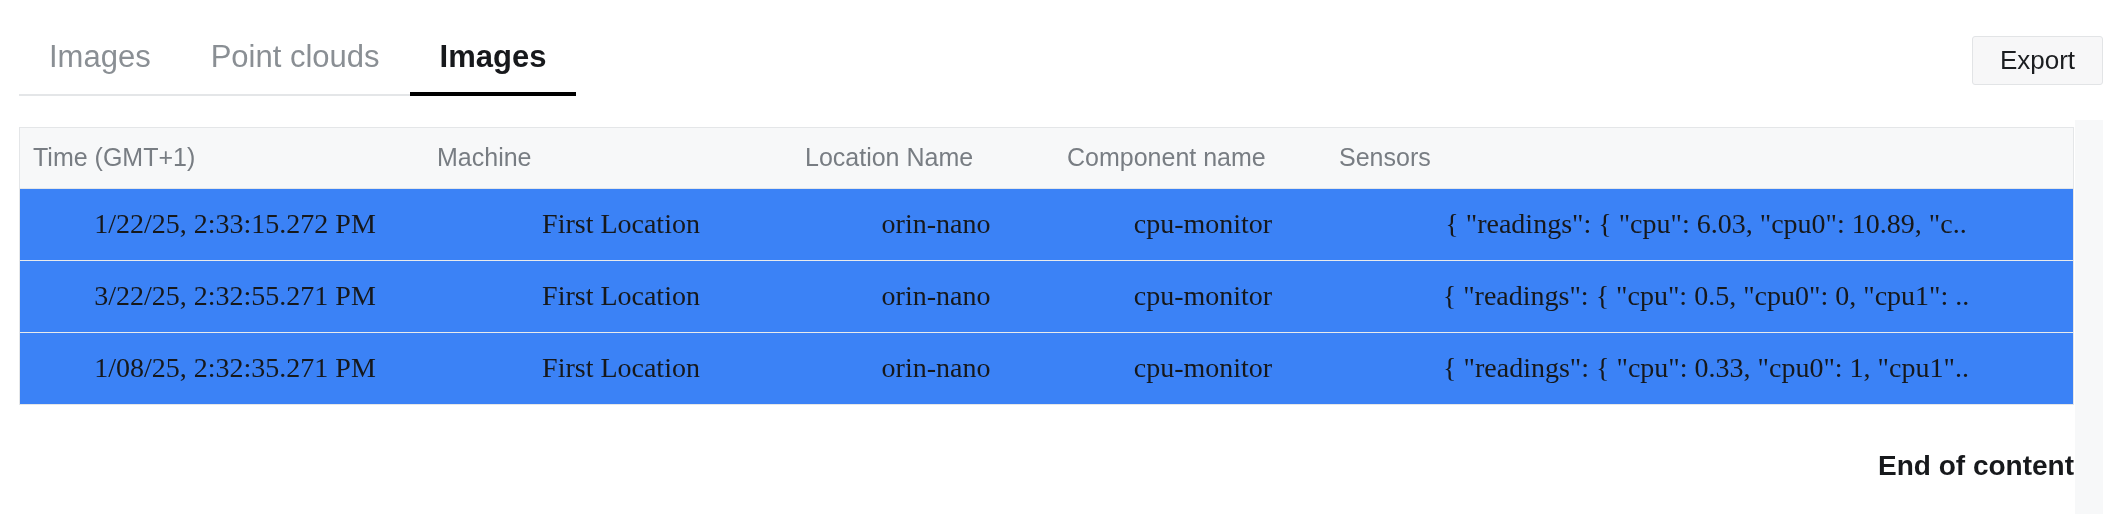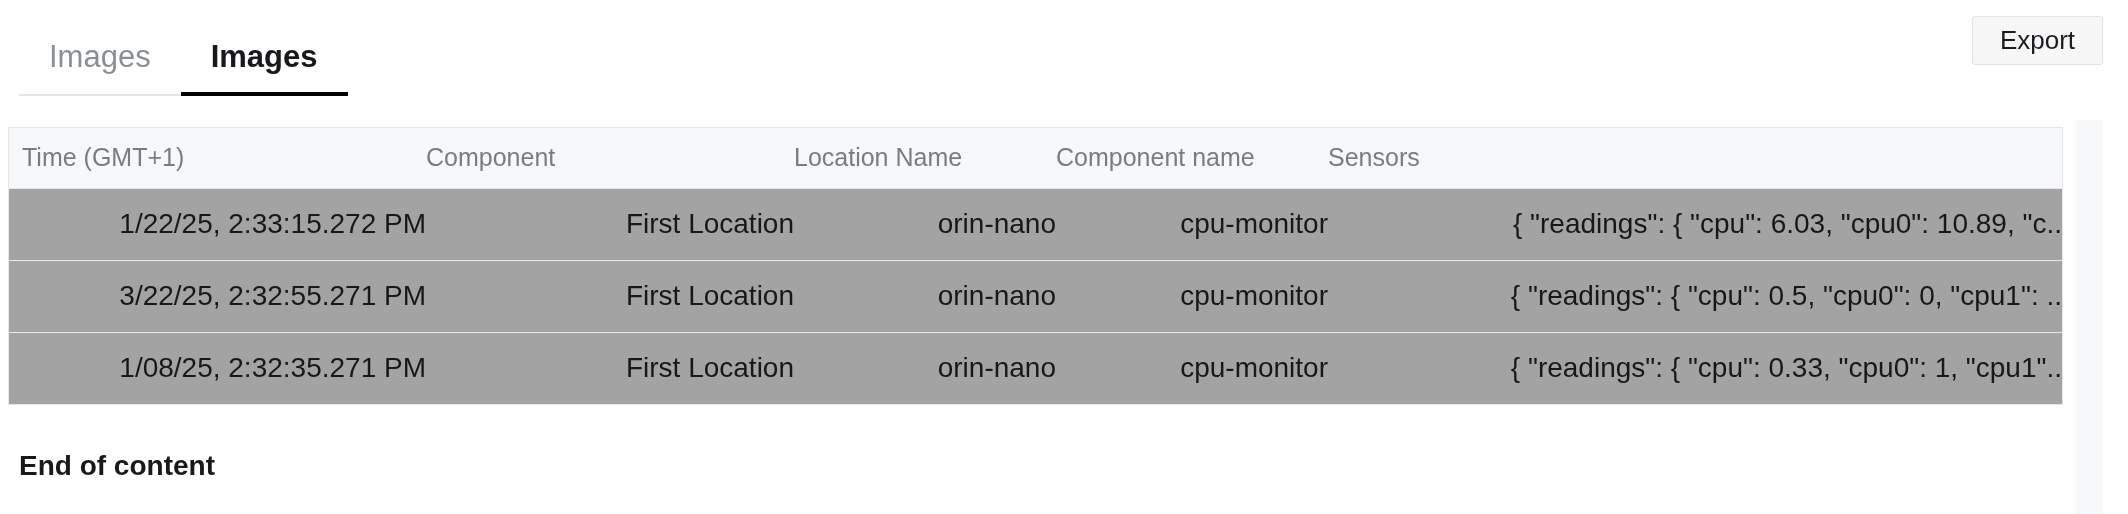--- a/index.html
+++ b/index.html
@@ -62,47 +62,47 @@
     right: 0;
     bottom: -2px;
     height: 4px;
     background: #000000;
   }
 
   
   .export-btn {
     position: absolute;
     right: 25px;
-    top: 16px;
+    top: 36px;
     min-width: 131px;
     height: 49px;
     display: flex;
     align-items: center;
     justify-content: center;
     background: #f7f7f8;
     border: 1px solid #e2e4e6;
     border-radius: 3px;
     font-size: 26px;
     color: #1b1d20;
     cursor: pointer;
     padding: 0 20px;
     box-sizing: border-box;
     font-family: "Liberation Sans", sans-serif;
   }
 
   
   .table-wrap {
     position: absolute;
-    left: 8px;
+    left: 19px;
     top: 127px;
     width: 2055px;
     border: 1px solid #e4e6e8;
     border-top: 1px solid #e4e6e8;
     box-sizing: border-box;
-    background: #a3a3a3;
+    background: #3b82f6;
     overflow: hidden;
   }
   table.sensors {
     width: 100%;
     border-collapse: collapse;
     table-layout: fixed;
   }
   table.sensors thead th {
     background: #f7f8f9;
     color: #787d83;
@@ -110,26 +110,27 @@
     font-weight: normal;
     text-align: left;
     padding: 15px 0 16px 0;
     border-bottom: 1px solid #e4e6e8;
     white-space: nowrap;
     overflow: hidden;
   }
   table.sensors tbody td {
     font-size: 28px;
     color: #16181b;
-    text-align: right;
+    text-align: center;
     padding: 19px 0 20px 0;
     border-bottom: 1px solid #e8eaec;
     white-space: nowrap;
     overflow: hidden;
     text-overflow: clip;
+    font-family: Liberation Serif, serif;
   }
   table.sensors tbody tr:last-child td {
     border-bottom: none;
   }
 
   
   .col-time      { width: 404px; padding-left: 13px !important; }
   .col-location  { width: 368px; }
   .col-machine   { width: 262px; }
   .col-component { width: 272px; }
@@ -151,21 +152,21 @@
     overflow: hidden;
     white-space: nowrap;
   }
 
   
   .end-of-content {
     position: absolute;
     left: 19px;
     top: 450px;
     width: 2055px;
-    text-align: left;
+    text-align: right;
     font-size: 28px;
     font-weight: bold;
     color: #17191c;
   }
 
   
   .scrollbar-track {
     position: absolute;
     right: 25px;
     top: 120px;
@@ -184,32 +185,33 @@
   }
 </style>
 </head>
 <body>
 
 <div class="page">
 
   <div class="tabbar">
     <div class="tabs">
       <button class="tab">Images</button>
+      <button class="tab">Point clouds</button>
       <button class="tab active">Images</button>
     </div>
   </div>
 
   <button class="export-btn">Export</button>
 
   <div class="table-wrap">
     <table class="sensors">
       <thead>
         <tr>
           <th class="col-time">Time (GMT+1)</th>
-          <th class="col-location">Component</th>
+          <th class="col-location">Machine</th>
           <th class="col-machine">Location Name</th>
           <th class="col-component">Component name</th>
           <th class="col-reading">Sensors</th>
         </tr>
       </thead>
       <tbody>
         <tr>
           <td class="col-time">1/22/25, 2:33:15.272 PM</td>
           <td class="col-location">First Location</td>
           <td class="col-machine">orin-nano</td>

